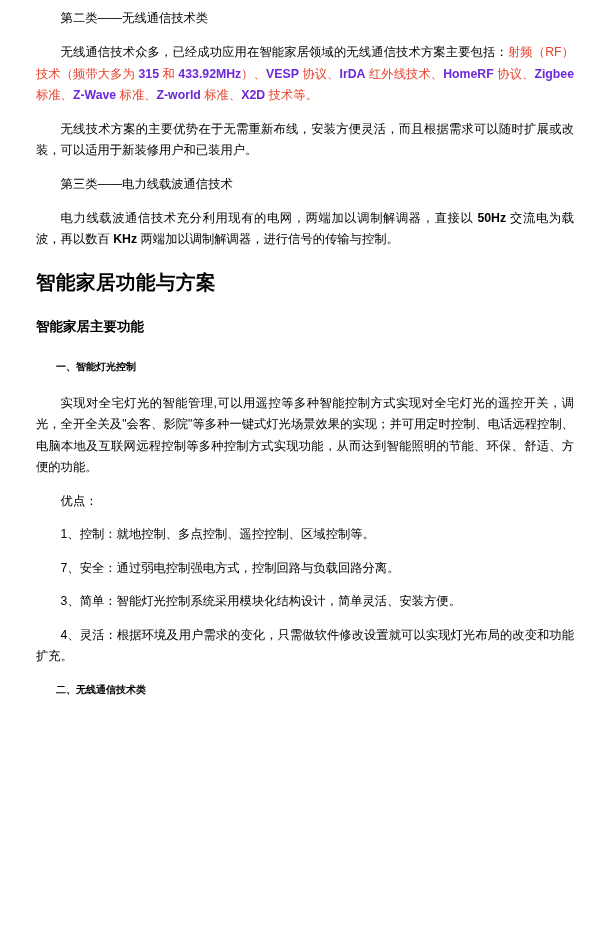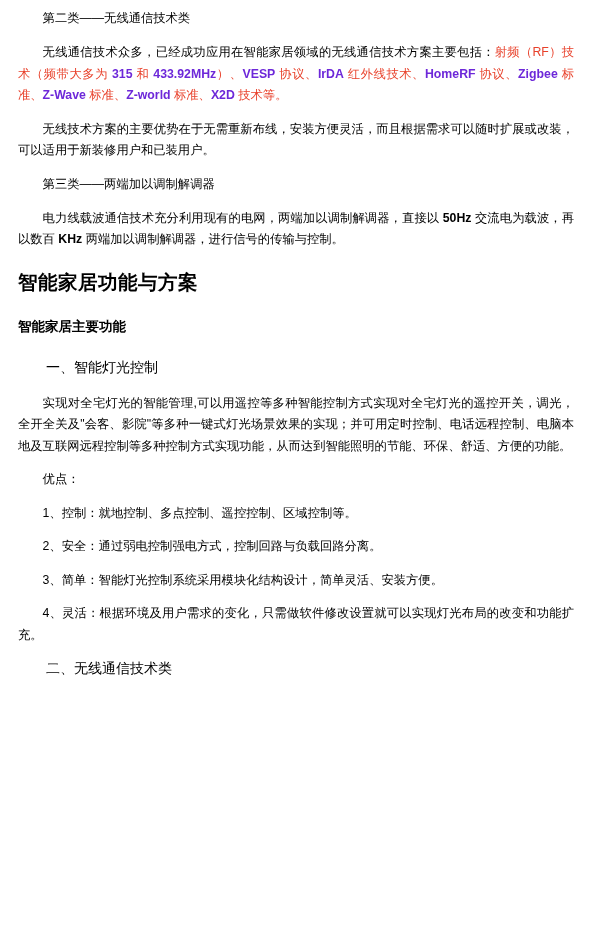--- a/index.html
+++ b/index.html
@@ -11,21 +11,21 @@
     width: 600px;
     height: 943px;
     font-family: "Liberation Sans", sans-serif;
     color: #000000;
     overflow: hidden;
   }
   .page {
     width: 600px;
     height: 943px;
     box-sizing: border-box;
-    padding: 8px 26px 0 18px;
+    padding: 8px 26px 0 36px;
     position: relative;
   }
   p {
     margin: 0 0 0 0;
   }
   .para {
     font-size: 12.3px;
     line-height: 21.5px;
     text-indent: 2em;
     margin-bottom: 12px;
@@ -47,22 +47,22 @@
     letter-spacing: 0.5px;
   }
   .h2 {
     font-size: 13.5px;
     font-weight: bold;
     line-height: 20px;
     margin: 0 0 20px 0;
     text-indent: 0;
   }
   .h3 {
-    font-size: 14px;
-    font-weight: normal;
+    font-size: 10px;
+    font-weight: bold;
     line-height: 20px;
     margin: 0 0 16px 0;
     text-indent: 2em;
   }
   .red {
     color: #e8402a;
   }
   .red-b {
     color: #6d28d9;
     font-weight: bold;
@@ -85,35 +85,35 @@
 <body>
 
 <div class="page">
 
   <p class="heading-line">第二类——无线通信技术类</p>
 
   <p class="para"><span>无线通信技术众多，已经成功应用在智能家居领域的无线通信技术方案主要包括：</span><span class="red">射频（RF）技术（频带大多为 </span><span class="red-b">315</span><span class="red"> 和 </span><span class="red-b">433.92MHz</span><span class="red">）、</span><span class="red-b">VESP</span><span class="red"> 协议、</span><span class="red-b">IrDA</span><span class="red"> 红外线技术、</span><span class="red-b">HomeRF</span><span class="red"> 协议、</span><span class="red-b">Zigbee</span><span class="red"> 标准、</span><span class="red-b">Z-Wave</span><span class="red"> 标准、</span><span class="red-b">Z-world</span><span class="red"> 标准、</span><span class="red-b">X2D</span><span class="red"> 技术等。</span></p>
 
   <p class="para">无线技术方案的主要优势在于无需重新布线，安装方便灵活，而且根据需求可以随时扩展或改装，可以适用于新装修用户和已装用户。</p>
 
-  <p class="heading-line">第三类——两端加以调制解调器</p>
+  <p class="heading-line">第三类——电力线载波通信技术</p>
 
   <p class="para"><span>电力线载波通信技术充分利用现有的电网，两端加以调制解调器，直接以 </span><span class="bold">50Hz</span><span> 交流电为载波，再以数百 </span><span class="bold">KHz</span><span> 两端加以调制解调器，进行信号的传输与控制。</span></p>
 
   <h1 class="h1">智能家居功能与方案</h1>
 
   <h2 class="h2">智能家居主要功能</h2>
 
   <h3 class="h3">一、智能灯光控制</h3>
 
   <p class="para">实现对全宅灯光的智能管理,可以用遥控等多种智能控制方式实现对全宅灯光的遥控开关，调光，全开全关及"会客、影院"等多种一键式灯光场景效果的实现；并可用定时控制、电话远程控制、电脑本地及互联网远程控制等多种控制方式实现功能，从而达到智能照明的节能、环保、舒适、方便的功能。</p>
 
   <p class="para">优点：</p>
 
   <p class="list-item">1、控制：就地控制、多点控制、遥控控制、区域控制等。</p>
-  <p class="list-item">2、安全：通过弱电控制强电方式，控制回路与负载回路分离。</p>
+  <p class="list-item">7、安全：通过弱电控制强电方式，控制回路与负载回路分离。</p>
   <p class="list-item">3、简单：智能灯光控制系统采用模块化结构设计，简单灵活、安装方便。</p>
   <p class="list-item">4、灵活：根据环境及用户需求的变化，只需做软件修改设置就可以实现灯光布局的改变和功能扩充。</p>
 
   <h3 class="h3">二、无线通信技术类</h3>
 
 
 </div>
 
 </body></html>

